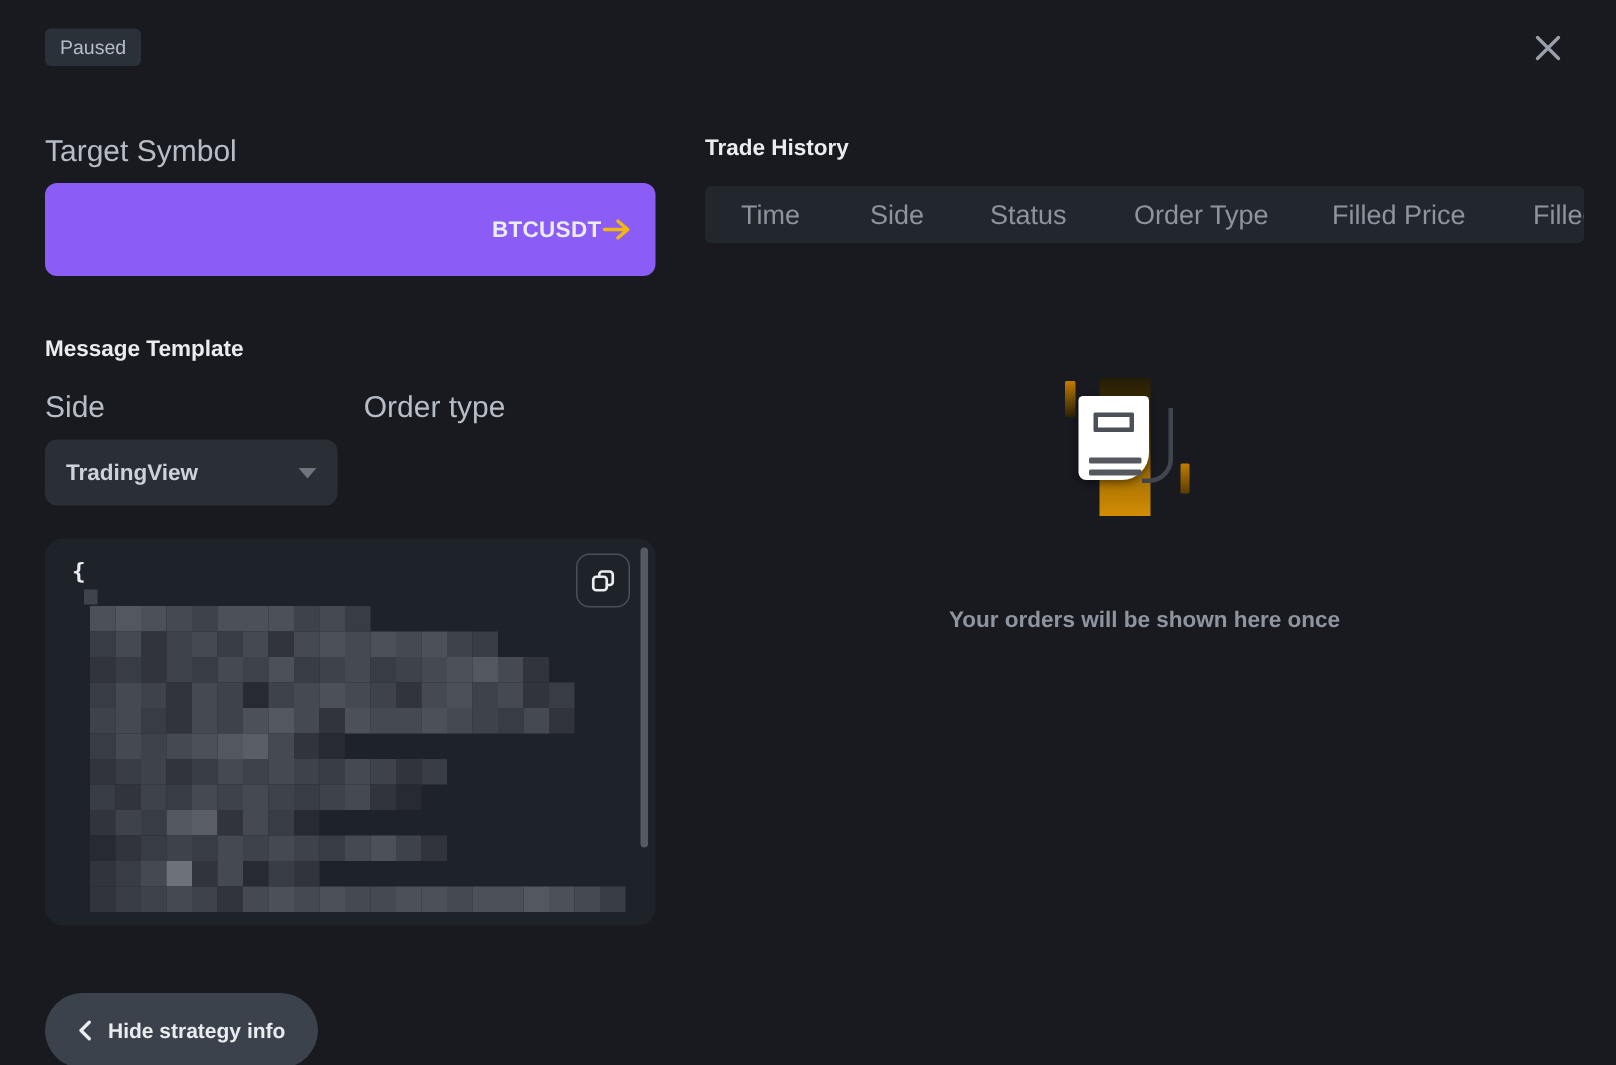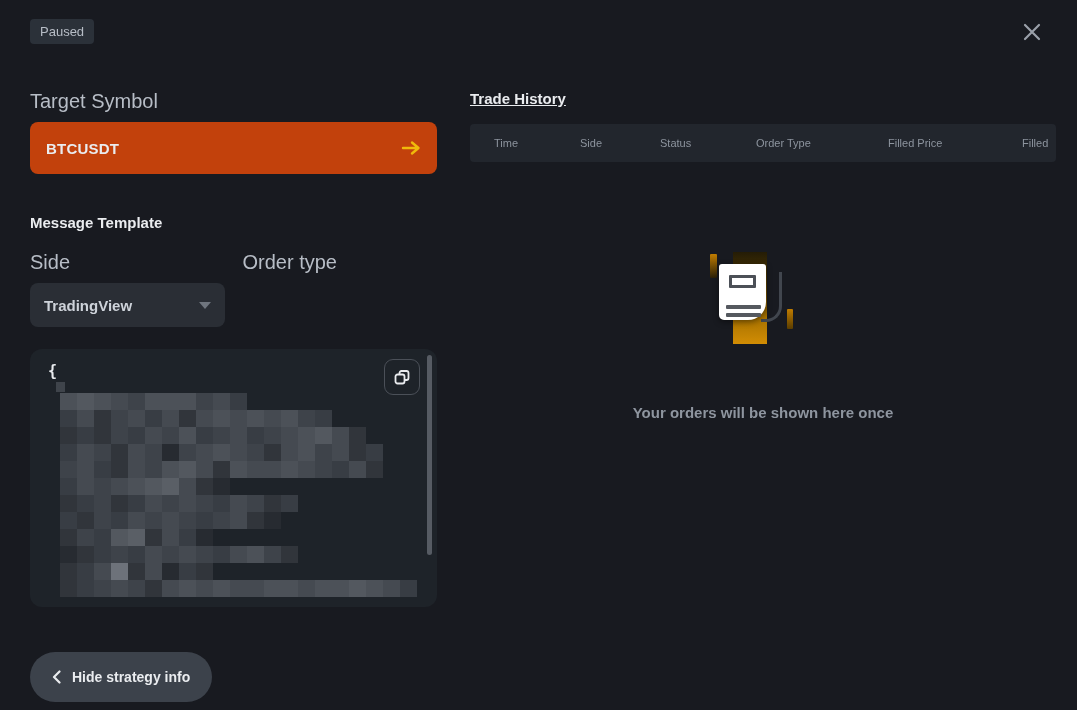--- a/index.html
+++ b/index.html
@@ -16,22 +16,22 @@
     cursor:pointer; width:24px; height:24px; display:flex; align-items:center; justify-content:center; }
 
   .body-row { display:flex; margin-top:44px; }
   .left-col { width:407px; flex:none; }
   .right-col { flex:1; margin-left:33px; min-width:0; padding-right:21px; }
 
   .field-label { color:#b7bdc6; font-size:20px; margin-bottom:9px; }
   .section-heading { color:#eaecef; font-size:15px; font-weight:700; }
 
   
-  .symbol-input { height:52px; background:#c2410c; border-radius:8px; display:flex;
-    align-items:center; justify-content:space-between; padding:0 16px; cursor:pointer;
+  .symbol-input { height:62px; background:#8b5cf6; border-radius:8px; display:flex;
+    align-items:center; justify-content:flex-end; padding:0 16px; cursor:pointer;
     margin-bottom:40px; }
   .symbol-value { color:#eaecef; font-size:15px; font-weight:700; letter-spacing:.2px; }
 
   
   .mt-heading { margin-bottom:20px; }
   .selects-row { display:flex; gap:18px; margin-bottom:22px; }
   .select-group { flex:1; min-width:0; }
   .select { height:44px; background:#2a2e35; border-radius:8px; display:flex;
     align-items:center; justify-content:space-between; padding:0 14px; cursor:pointer; }
   .select-value { color:#ced3da; font-size:15px; font-weight:700; }
@@ -51,25 +51,25 @@
   .mosaic { margin-left:12px; }
   .mosaic-row { display:flex; height:17px; }
   .mosaic-row span { width:17px; height:17px; flex:none; }
 
   
   .hide-btn { height:50px; border:none; border-radius:25px; background:#3c424b;
     color:#eaecef; font-family:"Liberation Sans", sans-serif; font-size:14px; font-weight:700;
     display:inline-flex; align-items:center; gap:11px; padding:0 22px; cursor:pointer; }
 
   
-  .th-heading { margin-bottom:17px;text-decoration:underline; }
+  .th-heading { margin-bottom:17px; }
   .table-header { position:relative; height:38px; background:#22262d; border-radius:4px;
     overflow:hidden; }
   .table-header .th { position:absolute; top:0; height:38px; line-height:38px;
-    color:#8d949e; font-size:11px; white-space:nowrap; }
+    color:#8d949e; font-size:18px; white-space:nowrap; }
 
   .empty-state { text-align:center; margin-top:90px; }
   .illus { position:relative; width:120px; height:100px; display:inline-block; }
   .bar-left { position:absolute; left:7px; top:2px; width:7px; height:24px; border-radius:1px;
     background:linear-gradient(180deg,#c07c00,#2c2108); }
   .bar-main { position:absolute; left:30px; top:0; width:34px; height:92px;
     background:linear-gradient(180deg,#241c06 0%,#5e4200 38%,#a87200 72%,#d28d04 100%); }
   .hook { position:absolute; left:58px; top:20px; width:21px; height:50px;
     border-right:3px solid #41464e; border-bottom:3px solid #41464e;
     border-bottom-right-radius:16px; }

